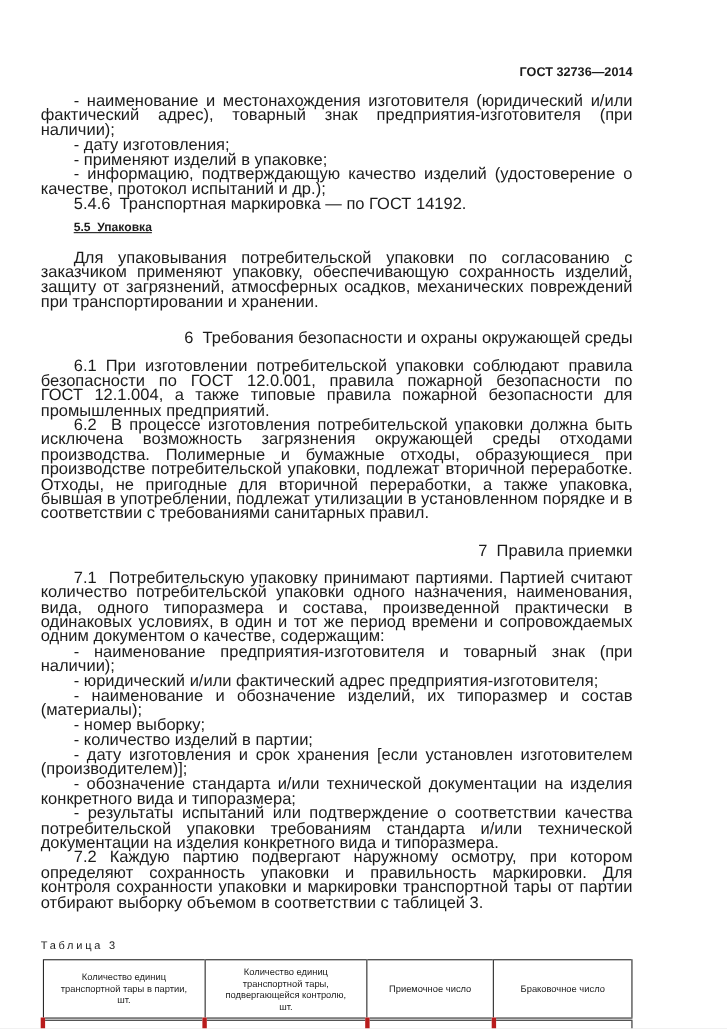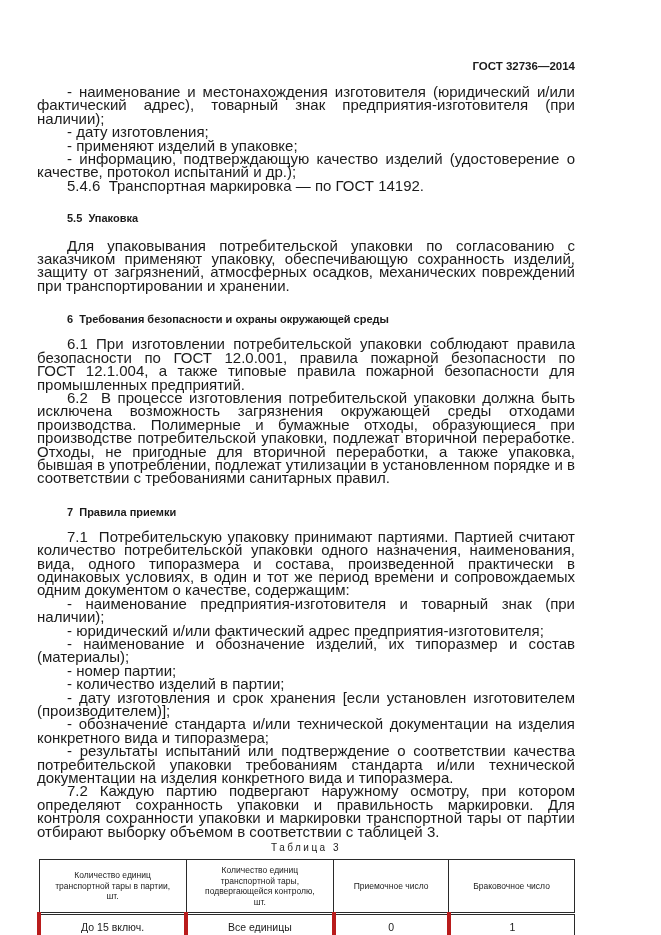--- a/index.html
+++ b/index.html
@@ -30,35 +30,36 @@
     font-size: 15px;
     line-height: 13.4px;
     text-align: justify;
     margin: 0;
   }
   .indent { text-indent: 30px; }
   .subheading {
     font-size: 11px;
     line-height: 13.4px;
     font-weight: bold;
-    margin: 20px 0 13px 0;
+    margin: 9px 0 13px 0;
     text-indent: 30px;
+    text-decoration: underline;
   }
   .section-title {
-    font-size: 11px;
+    font-size: 15px;
     line-height: 16px;
-    font-weight: bold;
+    font-weight: normal;
     margin: 19px 0 10px 0;
     text-indent: 30px;
+    text-align: right;
   }
   .table-label {
     font-size: 10px;
     letter-spacing: 2.5px;
-    margin: 4px 0 6px 0;
-    text-align: center;
+    margin: 28px 0 6px 0;
   }
   table.gost {
     width: 100%;
     border-collapse: collapse;
     table-layout: fixed;
     border: 1.5px solid #2a2a2a;
   }
   table.gost th {
     font-size: 8.5px;
     font-weight: normal;
@@ -110,21 +111,21 @@
 
     <h2 class="section-title">6&nbsp;&nbsp;Требования безопасности и охраны окружающей среды</h2>
     <p class="para indent">6.1&nbsp;При изготовлении потребительской упаковки соблюдают правила безопасности по ГОСТ&nbsp;12.0.001, правила пожарной безопасности по ГОСТ&nbsp;12.1.004, а также типовые правила пожарной безопасности для промышленных предприятий.</p>
     <p class="para indent">6.2&nbsp;&nbsp;В процессе изготовления потребительской упаковки должна быть исключена возможность загрязнения окружающей среды отходами производства. Полимерные и бумажные отходы, образующиеся при производстве потребительской упаковки, подлежат вторичной переработке. Отходы, не пригодные для вторичной переработки, а также упаковка, бывшая в употреблении, подлежат утилизации в установленном порядке и в соответствии с требованиями санитарных правил.</p>
 
     <h2 class="section-title">7&nbsp;&nbsp;Правила приемки</h2>
     <p class="para indent">7.1&nbsp;&nbsp;Потребительскую упаковку принимают партиями. Партией считают количество потребительской упаковки одного назначения, наименования, вида, одного типоразмера и состава, произведенной практически в одинаковых условиях, в один и тот же период времени и сопровождаемых одним документом о качестве, содержащим:</p>
     <p class="para indent">- наименование предприятия-изготовителя и товарный знак (при наличии);</p>
     <p class="para indent">- юридический и/или фактический адрес предприятия-изготовителя;</p>
     <p class="para indent">- наименование и обозначение изделий, их типоразмер и состав (материалы);</p>
-    <p class="para indent">- номер партии;</p>
+    <p class="para indent">- номер выборку;</p>
     <p class="para indent">- количество изделий в партии;</p>
     <p class="para indent">- дату изготовления и срок хранения [если установлен изготовителем (производителем)];</p>
     <p class="para indent">- обозначение стандарта и/или технической документации на изделия конкретного вида и типоразмера;</p>
     <p class="para indent">- результаты испытаний или подтверждение о соответствии качества потребительской упаковки требованиям стандарта и/или технической документации на изделия конкретного вида и типоразмера.</p>
     <p class="para indent">7.2&nbsp;Каждую партию подвергают наружному осмотру, при котором определяют сохранность упаковки и правильность маркировки. Для контроля сохранности упаковки и маркировки транспортной тары от партии отбирают выборку объемом в соответствии с таблицей 3.</p>
 
     <div class="table-label">Таблица 3</div>
 
     <table class="gost">
       <colgroup>

